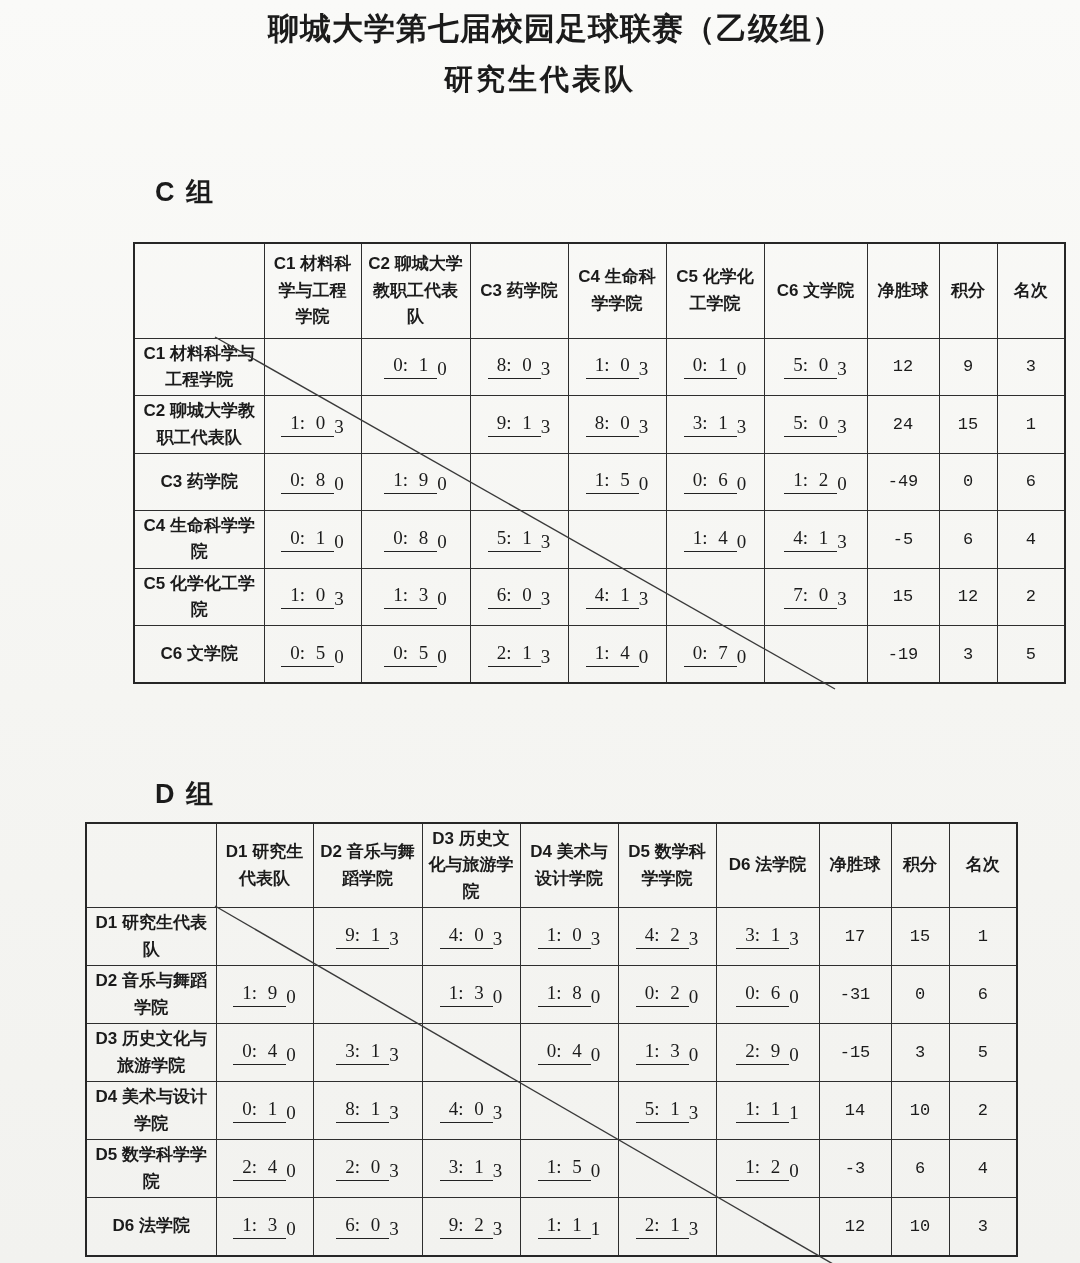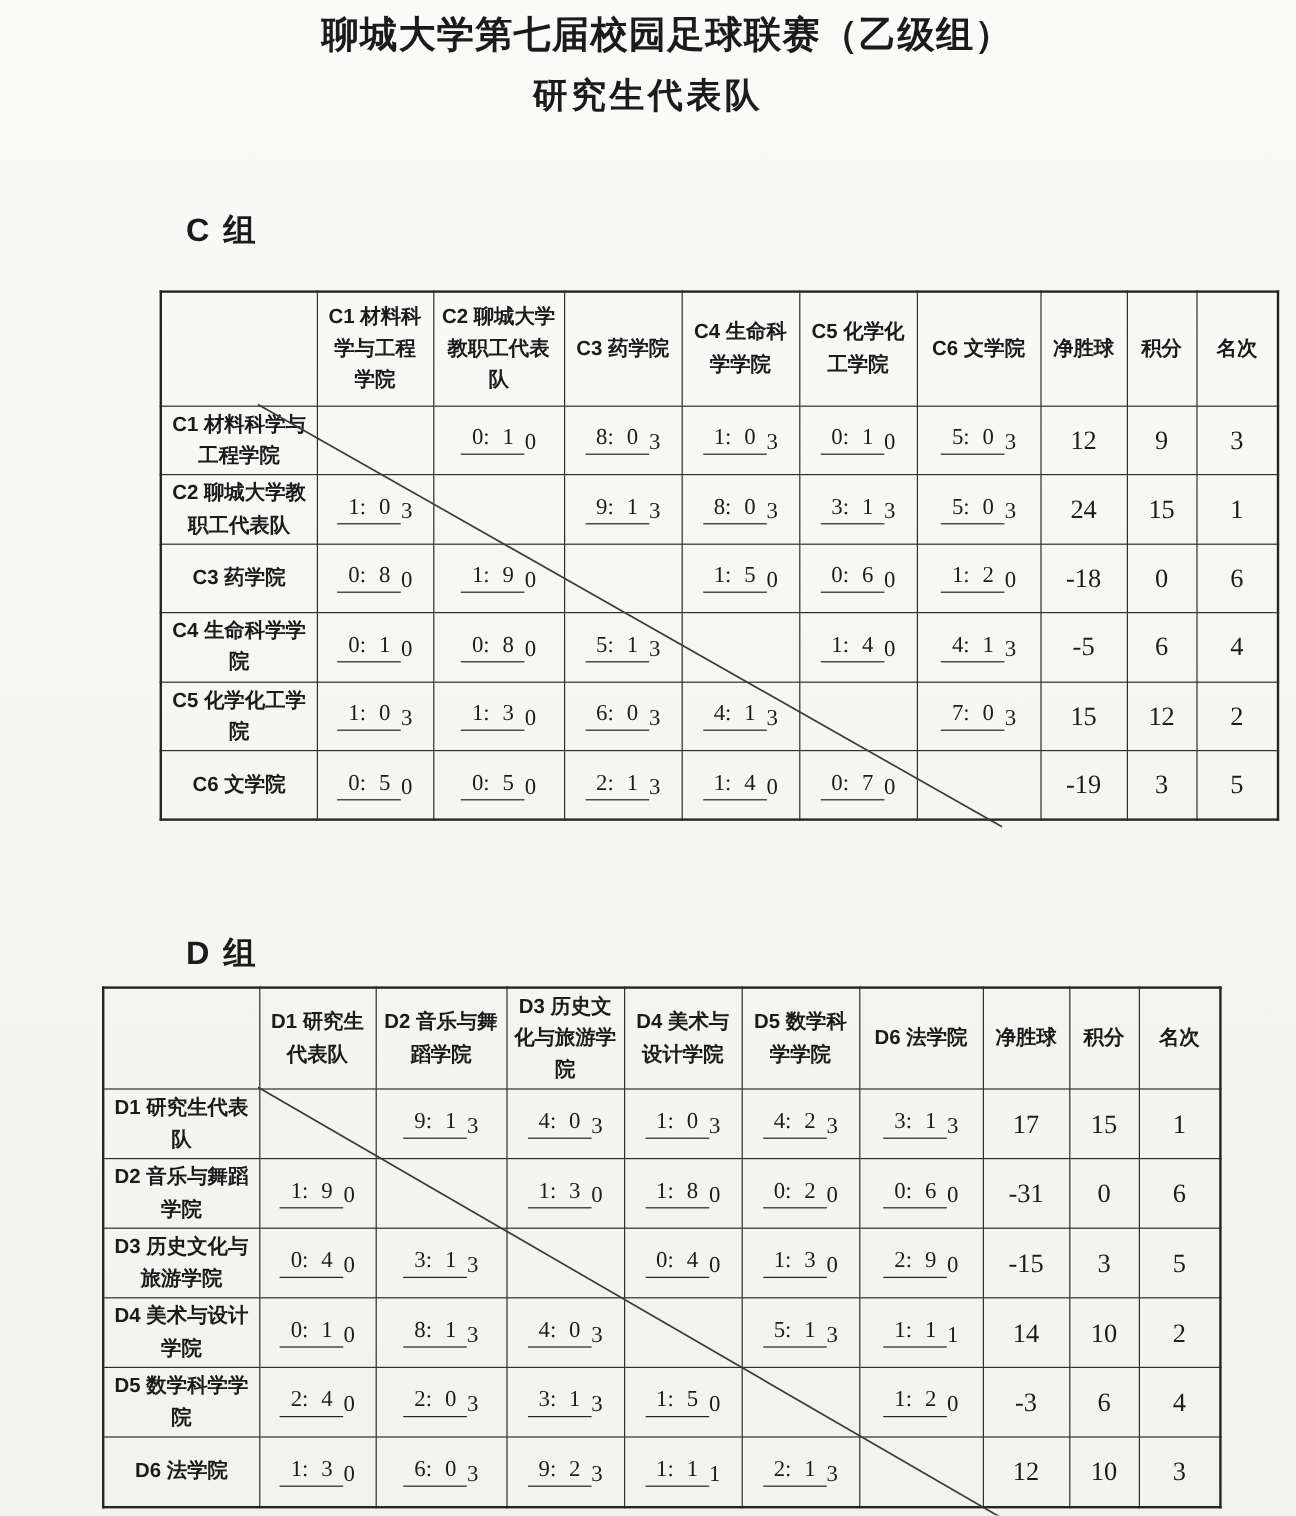--- a/index.html
+++ b/index.html
@@ -51,21 +51,21 @@
   .sc{display:flex;flex-direction:row;align-items:center;justify-content:center;}
   .sc .s{
     font-family:"Liberation Serif", serif;font-size:19px;
     border-bottom:1.5px solid #222;padding:0 9px 2px;
     word-spacing:6px;white-space:nowrap;
   }
   .sc .p{
     font-family:"Liberation Serif", serif;font-size:19px;margin-top:5px;
   }
   td.stat{
-    font-family:Liberation Serif, serif;font-size:22px;
+    font-family:Liberation Mono, monospace;font-size:17px;
   }
   svg.diag{position:absolute;overflow:visible;pointer-events:none;}
   #diagC{left:130px;top:95px;}
   #diagD{left:130px;top:84px;}
   svg.diag line{stroke:#3a3a3a;stroke-width:1.4;}
 </style>
 </head>
 <body>
 
 <div id="page">
@@ -202,21 +202,21 @@
                 <span class="s">0: 6</span>
                 <span class="p">0</span>
               </div>
             </td>
         <td class="mc">
               <div class="sc">
                 <span class="s">1: 2</span>
                 <span class="p">0</span>
               </div>
             </td>
-        <td class="stat">-18</td>
+        <td class="stat">-49</td>
         <td class="stat">0</td>
         <td class="stat">6</td>
       </tr>
       <tr class="datarow">
         <td class="team">C4 生命科学学院</td>
         <td class="mc">
               <div class="sc">
                 <span class="s">0: 1</span>
                 <span class="p">0</span>
               </div>

